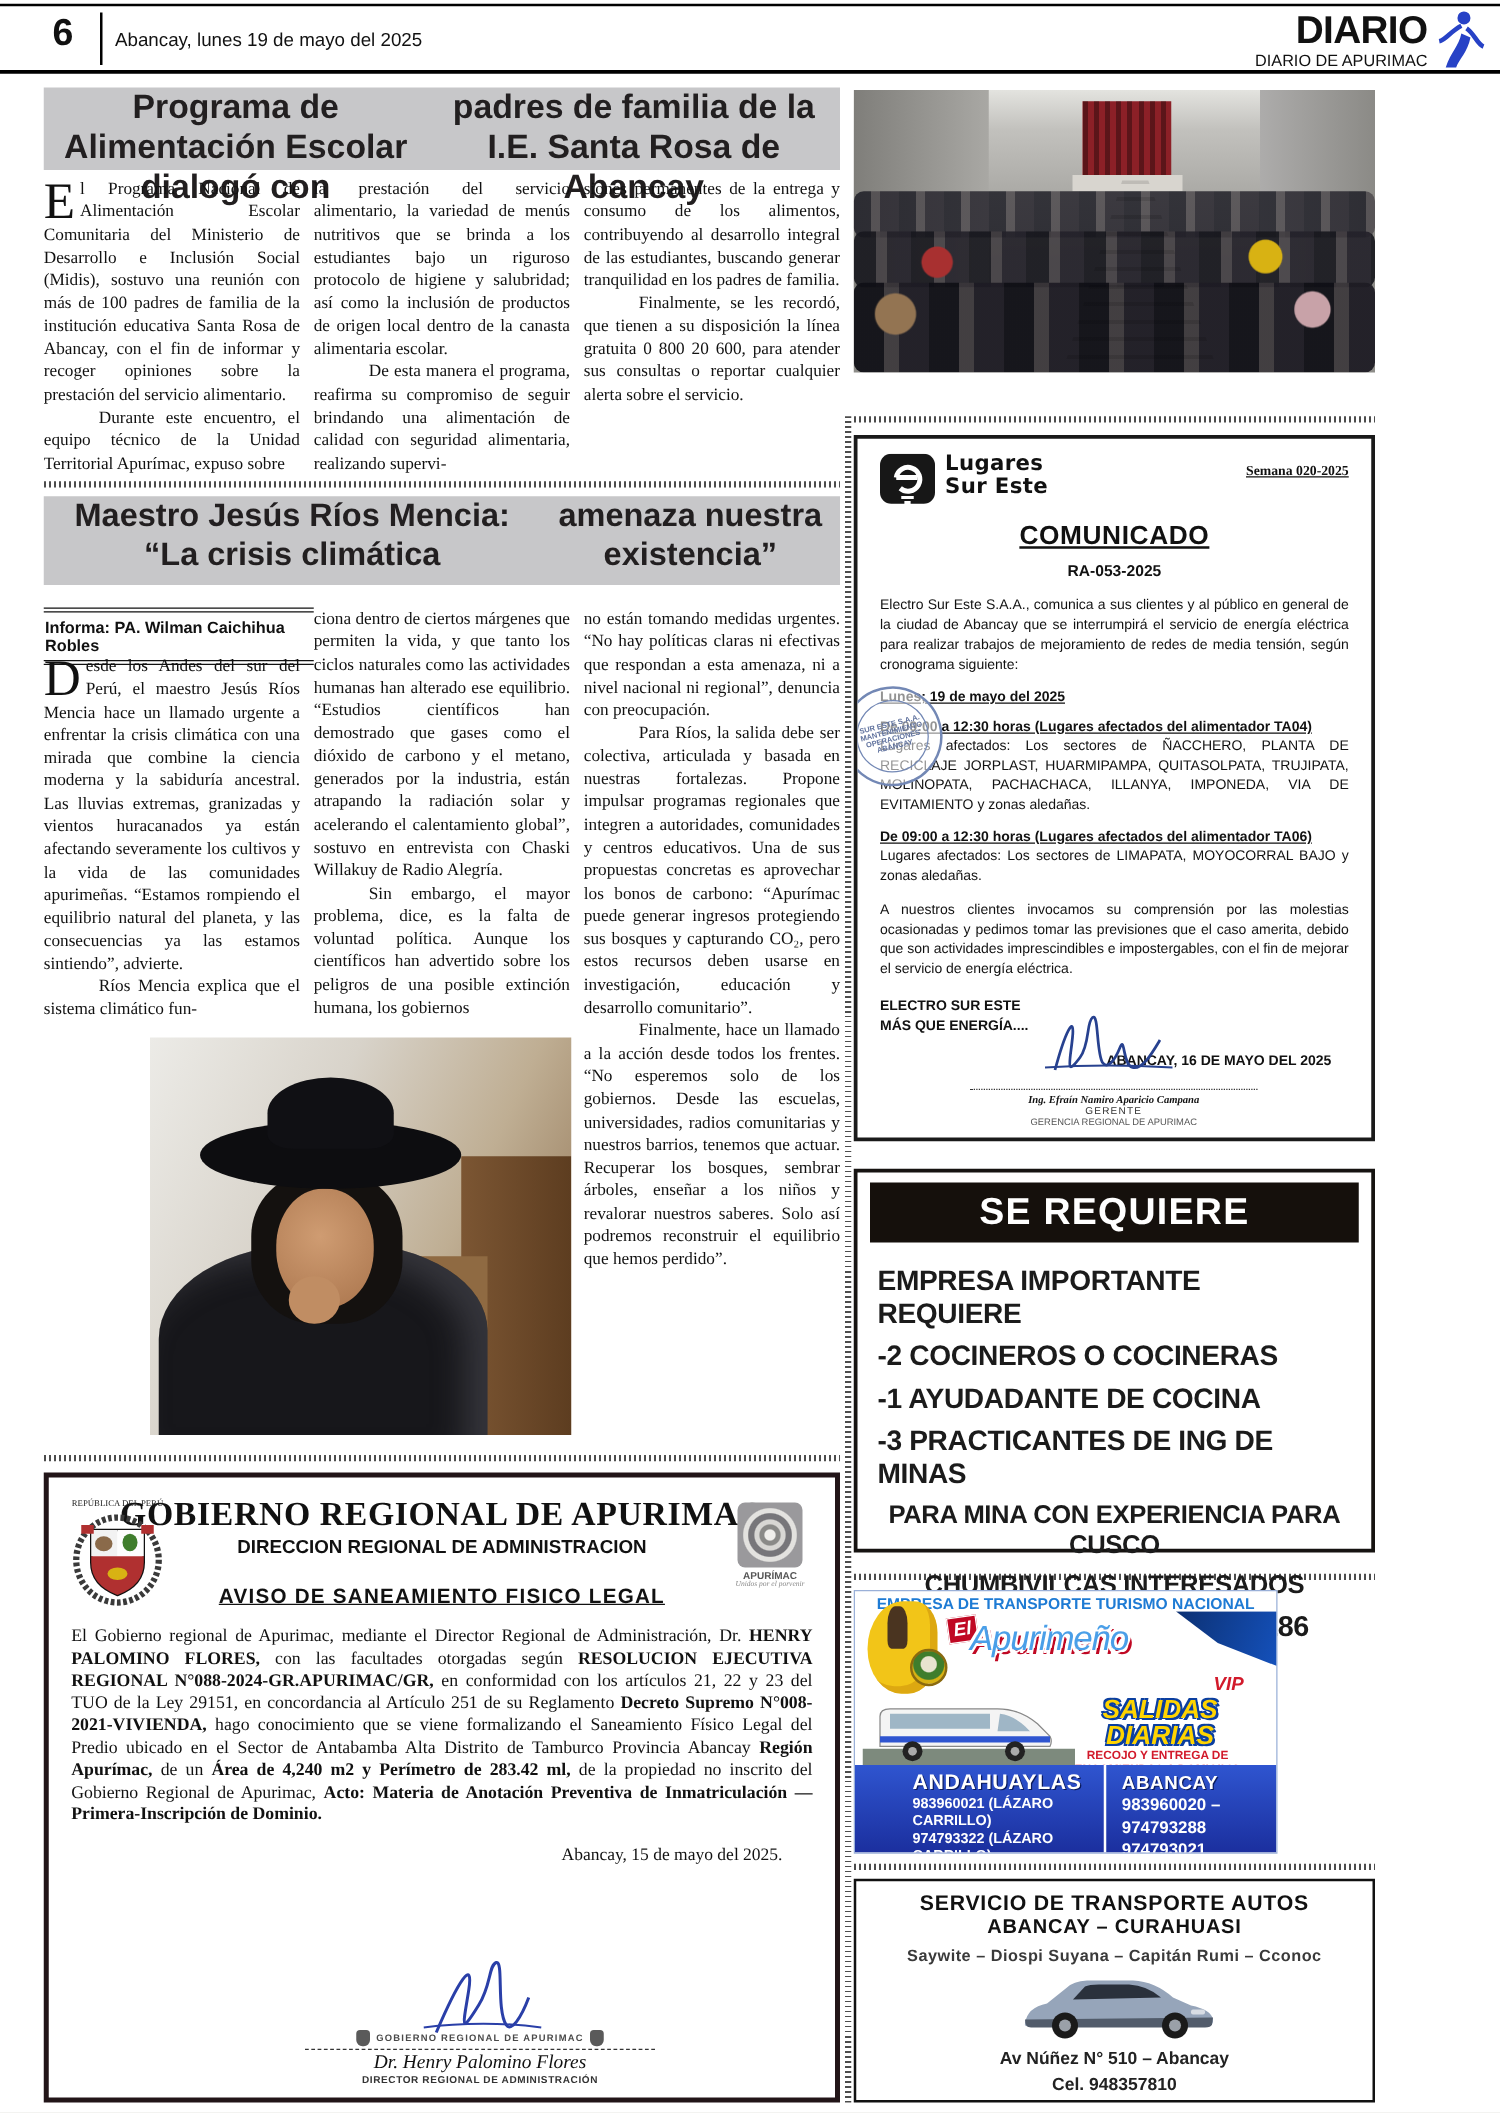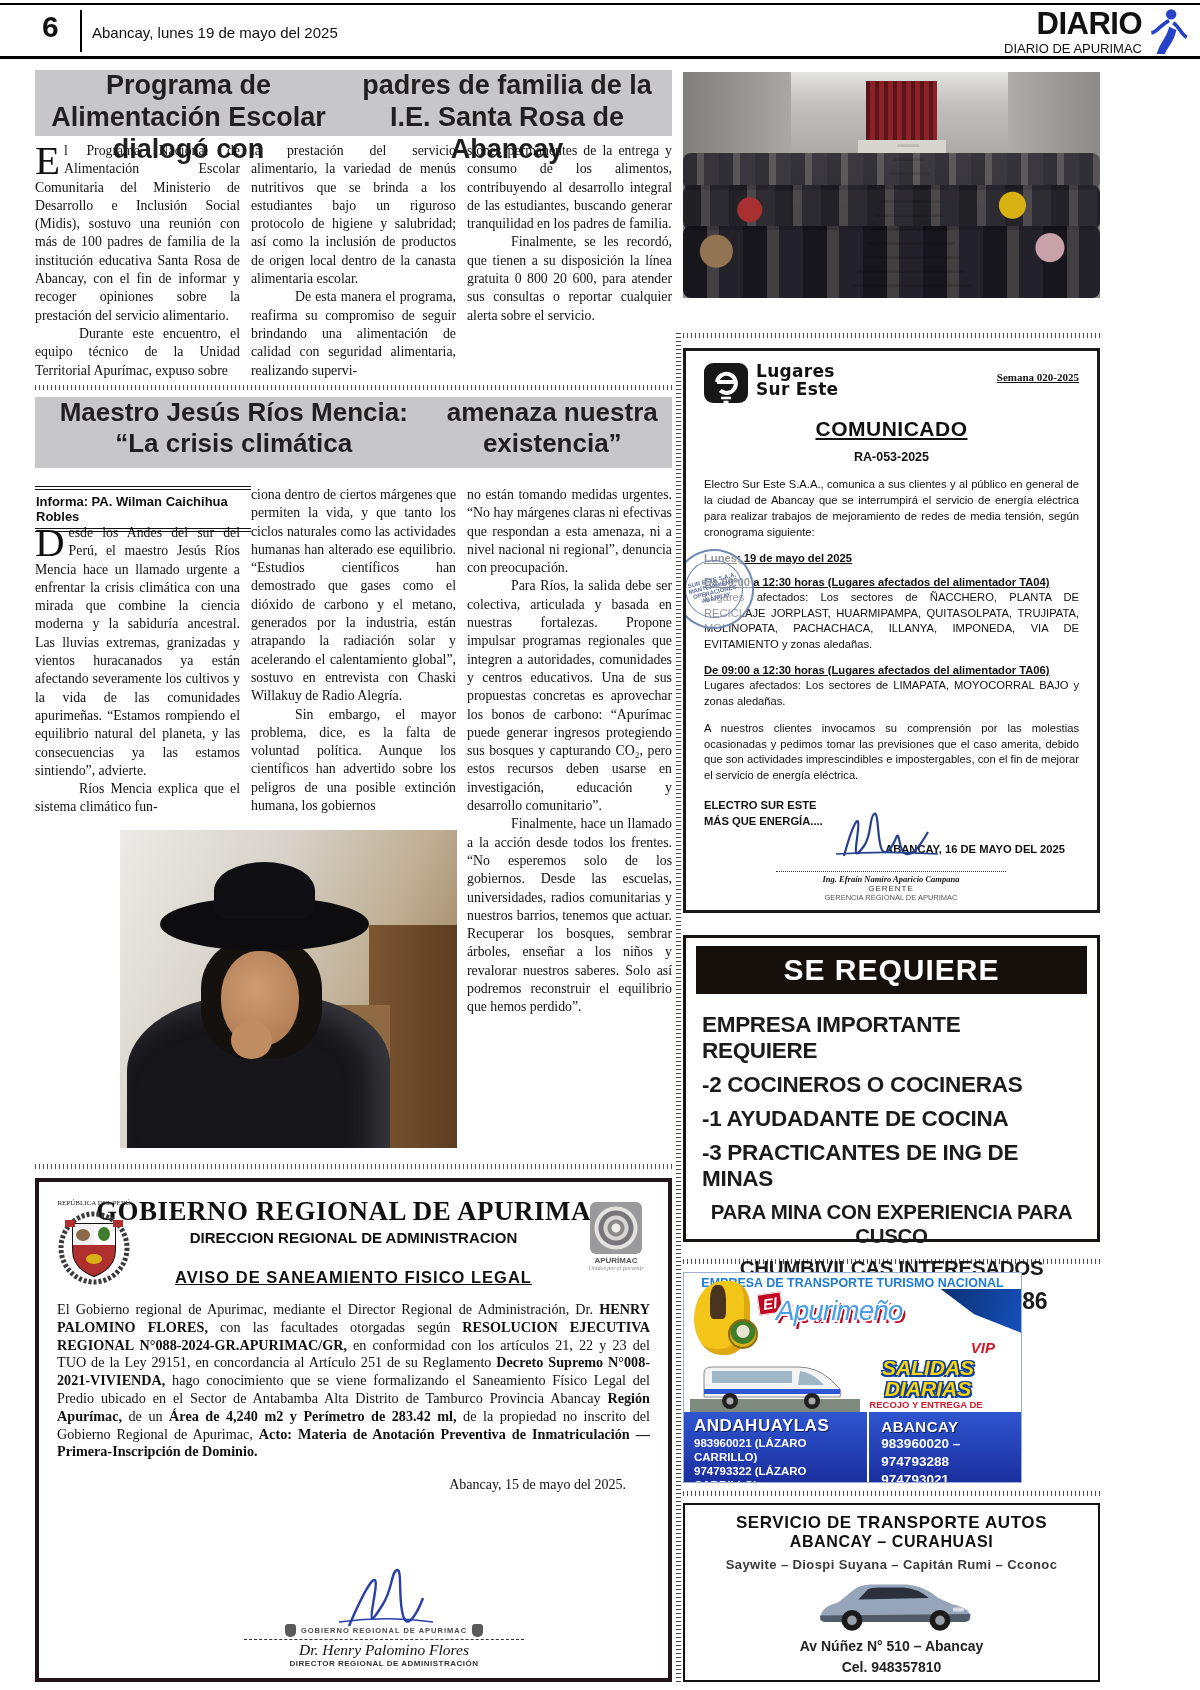--- a/index.html
+++ b/index.html
@@ -146,21 +146,21 @@
               clip-path:polygon(10% 0,100% 0,100% 100%,45% 55%);}
   .apu-mid{position:relative;height:53px;}
   .apu-van{position:absolute;left:6px;top:-6px;width:170px;height:60px;}
   .apu-salidas{position:absolute;right:18px;top:-4px;width:150px;text-align:center;color:#ffd400;
                font-weight:700;font-style:italic;font-size:21px;line-height:1;
                text-shadow:-1.5px -1.5px 0 #0b3fa0,1.5px -1.5px 0 #0b3fa0,-1.5px 1.5px 0 #0b3fa0,2px 2px 0 #0b3fa0;}
   .apu-recojo{position:absolute;right:2px;top:38px;width:186px;text-align:center;color:#d21a2b;
               font-weight:700;font-size:9.5px;line-height:1.2;}
   .apu-blue{position:absolute;left:0;bottom:0;width:100%;height:70px;
             background:linear-gradient(180deg,#2f55d0,#1b2f9e);color:#fff;display:flex;}
-  .apu-col-l{width:55%;padding:4px 0 0 10px;border-right:2px solid #fff;}
+  .apu-col-l{width:55%;padding:4px 0 0 10px;border-right:2px solid #fff;margin-left:36px;}
   .apu-col-r{width:45%;padding:6px 0 0 12px;}
   .apu-city{font-size:17px;font-weight:700;letter-spacing:.5px;text-shadow:1px 1px 0 #0a1a5c;}
   .apu-ph{font-size:11.5px;font-weight:700;line-height:1.22;}
   .apu-ph-big{font-size:13.5px;font-weight:700;line-height:1.35;}
 
   
   .autos{position:absolute;left:683px;top:1503px;width:417px;height:179px;border:2px solid #111;
          font-family:"Liberation Sans",sans-serif;text-align:center;padding-top:8px;}
   .autos-t1{font-size:17px;font-weight:700;letter-spacing:.6px;}
   .autos-t2{font-size:16px;font-weight:700;letter-spacing:.6px;}
@@ -263,21 +263,21 @@
 
   <div class="col" style="left:35px;top:524px;height:304px;" data-interactable="false">
     <p data-interactable="false"><span class="dropcap" data-interactable="false">D</span><span>esde los Andes del sur del Perú, el maestro Jesús Ríos Mencia hace un llamado urgente a enfrentar la crisis climática con una mirada que combine la ciencia moderna y la sabiduría ancestral. Las lluvias extremas, granizadas y vientos huracanados ya están afectando severamente los cultivos y la vida de las comunidades apurimeñas. “Estamos rompiendo el equilibrio natural del planeta, y las consecuencias ya las estamos sintiendo”, advierte.</span></p>
     <p class="ind" data-interactable="false">Ríos Mencia explica que el sistema climático fun-</p>
   </div>
   <div class="col" style="left:251px;top:486px;height:344px;" data-interactable="false">
     <p data-interactable="false">ciona dentro de ciertos márgenes que permiten la vida, y que tanto los ciclos naturales como las actividades humanas han alterado ese equilibrio. “Estudios científicos han demostrado que gases como el dióxido de carbono y el metano, generados por la industria, están atrapando la radiación solar y acelerando el calentamiento global”, sostuvo en entrevista con Chaski Willakuy de Radio Alegría.</p>
     <p class="ind" data-interactable="false">Sin embargo, el mayor problema, dice, es la falta de voluntad política. Aunque los científicos han advertido sobre los peligros de una posible extinción humana, los gobiernos</p>
   </div>
   <div class="col" style="left:467px;top:486px;height:662px;" data-interactable="false">
-    <p data-interactable="false">no están tomando medidas urgentes. “No hay márgenes claras ni efectivas que respondan a esta amenaza, ni a nivel nacional ni regional”, denuncia con preocupación.</p>
+    <p data-interactable="false">no están tomando medidas urgentes. “No hay políticas claras ni efectivas que respondan a esta amenaza, ni a nivel nacional ni regional”, denuncia con preocupación.</p>
     <p class="ind" data-interactable="false">Para Ríos, la salida debe ser colectiva, articulada y basada en nuestras fortalezas. Propone impulsar programas regionales que integren a autoridades, comunidades y centros educativos. Una de sus propuestas concretas es aprovechar los bonos de carbono: “Apurímac puede generar ingresos protegiendo sus bosques y capturando CO₂, pero estos recursos deben usarse en investigación, educación y desarrollo comunitario”.</p>
     <p class="ind" data-interactable="false">Finalmente, hace un llamado a la acción desde todos los frentes. “No esperemos solo de los gobiernos. Desde las escuelas, universidades, radios comunitarias y nuestros barrios, tenemos que actuar. Recuperar los bosques, sembrar árboles, enseñar a los niños y revalorar nuestros saberes. Solo así podremos reconstruir el equilibrio que hemos perdido”.</p>
   </div>
 
   <div class="photo2" data-interactable="false">
     <div class="ph2-desk" data-interactable="false"></div>
     <div class="ph2-desk2" data-interactable="false"></div>
     <div class="ph2-jacket" data-interactable="false"></div>
     <div class="ph2-hair" data-interactable="false"></div>
     <div class="ph2-face" data-interactable="false"></div>

